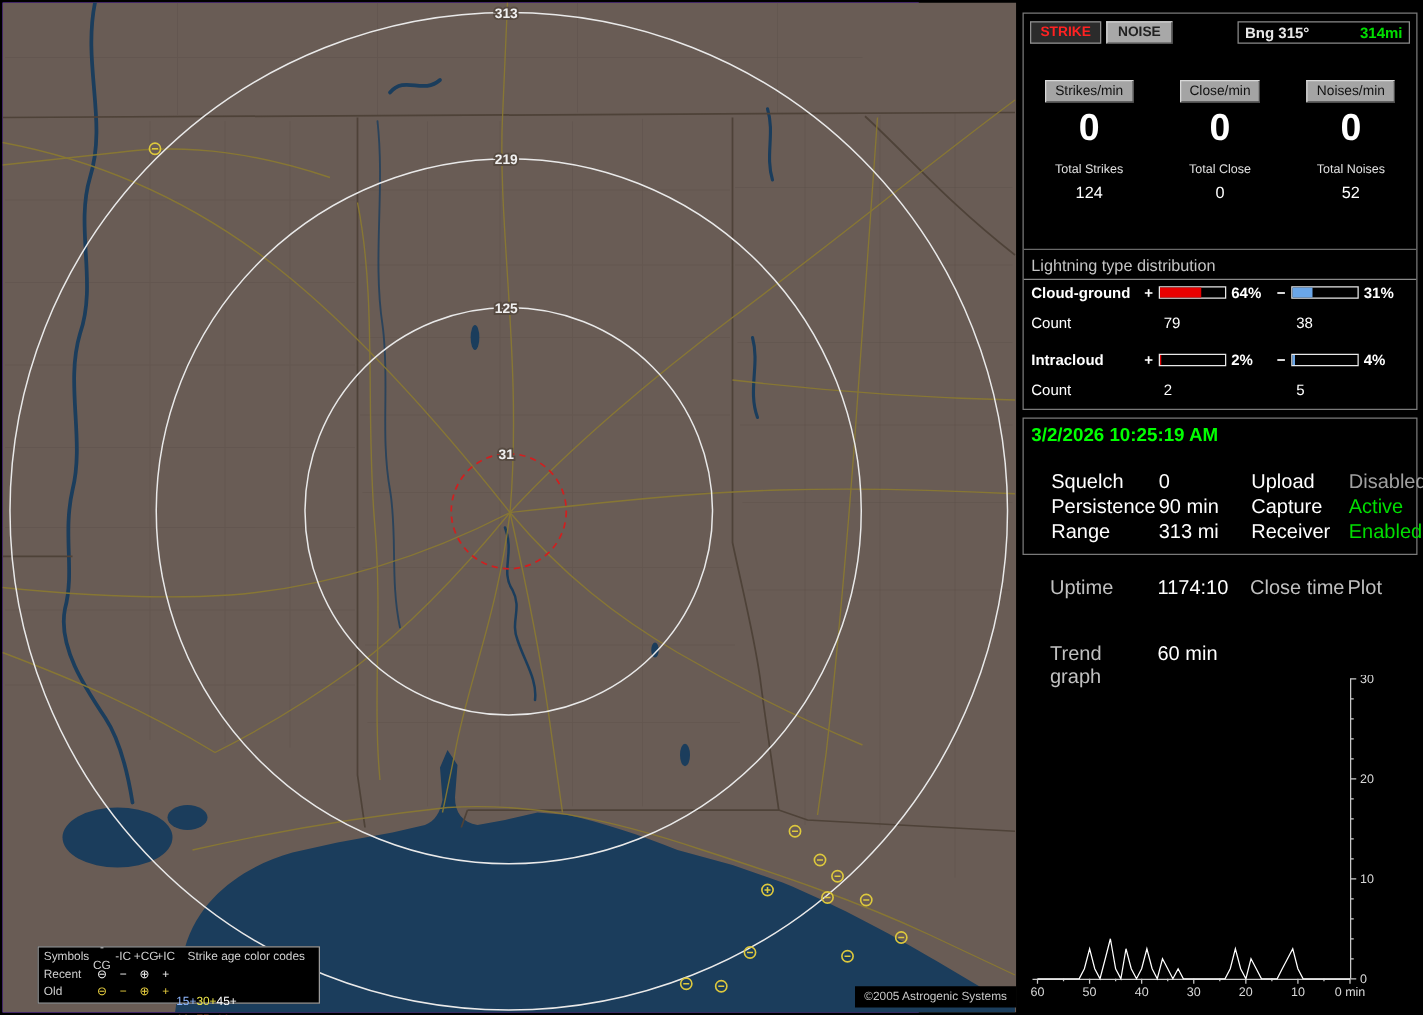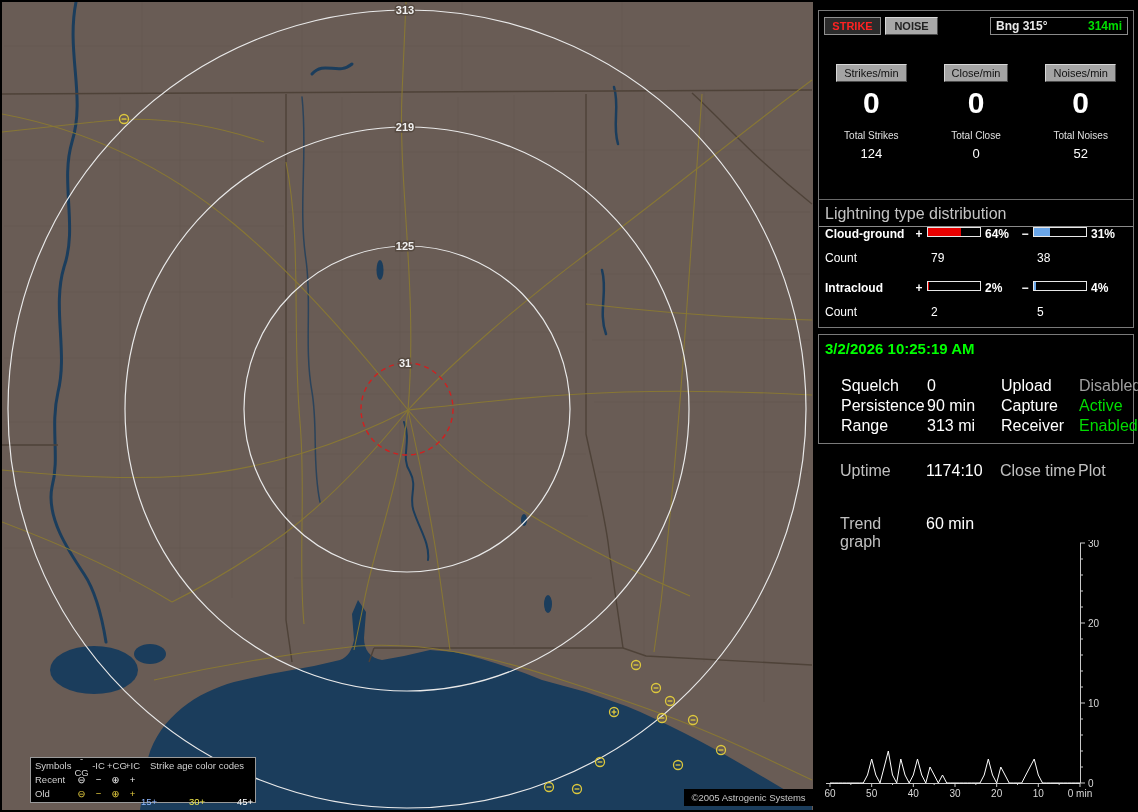--- a/index.html
+++ b/index.html
@@ -9,21 +9,21 @@
   
   .map-wrap{position:absolute;left:2px;top:2px;width:733px;height:808px;background:#6d28d9;}
   .map-wrap svg{display:block;}
 
   .legend{position:absolute;left:28px;top:755px;width:226px;height:46px;background:#000;
     border:1px solid #9a9a9a;font-size:9.5px;line-height:14px;padding:1px 2px;}
   .lg-row{display:flex;align-items:center;height:14px;}
   .lg-c0{width:40px;color:#d0d0d0;padding-left:2px;}
   .lg-sym{width:17px;text-align:center;}
   .lg-head .lg-sym{color:#d0d0d0;}
-  .lg-ages{flex:1;display:flex;justify-content:space-between;color:#d0d0d0;margin-top:43px;}
+  .lg-ages{flex:1;display:flex;justify-content:flex-start;color:#d0d0d0;margin-top:43px;}
   .lg-agehead{flex:1;text-align:center;color:#d0d0d0;}
 
   .copyright{position:absolute;left:682px;top:787px;width:129px;height:17px;background:#000;
     color:#c8c8c8;font-size:9.5px;text-align:center;line-height:17px;}
 
   
   .sidebar{position:absolute;left:818px;top:0;width:318px;height:812px;}
   .panel{position:absolute;left:0;width:316px;background:#000;border:1px solid #7a7a7a;}
   #panel-stats{top:10px;height:318px;}
   #panel-status{top:334px;height:110px;}
@@ -40,23 +40,23 @@
 
   .stat-cols{position:absolute;top:52px;left:0;width:100%;display:flex;text-align:center;}
   .stat-col{flex:1;}
   .chip{display:inline-block;background:#a4a4a4;color:#111;font-size:11px;padding:2px 7px;
     border:1px solid;border-color:#d8d8d8 #4a4a4a #4a4a4a #d8d8d8;cursor:pointer;}
   .rate{font-size:30px;font-weight:bold;color:#fff;margin-top:5px;line-height:32px;}
   .total-label{font-size:10px;color:#e0e0e0;margin-top:11px;}
   .total-value{font-size:13px;color:#fff;margin-top:5px;}
 
   .sep{position:absolute;left:0;width:100%;border-top:1px solid #6a6a6a;top:188px;}
-  .dist-title{position:absolute;top:194px;left:0;width:100%;font-size:16px;color:#c4c4c4;
+  .dist-title{position:absolute;top:194px;left:0;width:100%;font-size:13px;color:#c4c4c4;
     padding:0 0 3px 6px;border-bottom:1px solid #8a8a8a;}
-  .dist-row{position:absolute;left:6px;right:4px;display:flex;font-size:12px;height:13px;}
+  .dist-row{position:absolute;left:6px;right:4px;display:flex;align-items:center;font-size:12px;height:13px;}
   .dist-label{width:88px;font-weight:bold;color:#fff;}
   .sign{width:12px;color:#fff;font-weight:bold;text-align:center;}
   .bar{width:54px;height:10px;border:1px solid #e8e8e8;background:#000;margin:0 2px;position:relative;}
   .bar .fill{position:absolute;left:0;top:0;bottom:0;width:0;}
   .pct{width:34px;font-weight:bold;color:#fff;margin-left:2px;}
   .count-row{position:absolute;left:6px;right:4px;font-size:12px;color:#fff;height:13px;}
   .count-row .c1{position:absolute;left:0;}
   .count-row .c2{position:absolute;left:106px;}
   .count-row .c3{position:absolute;left:212px;}
 

